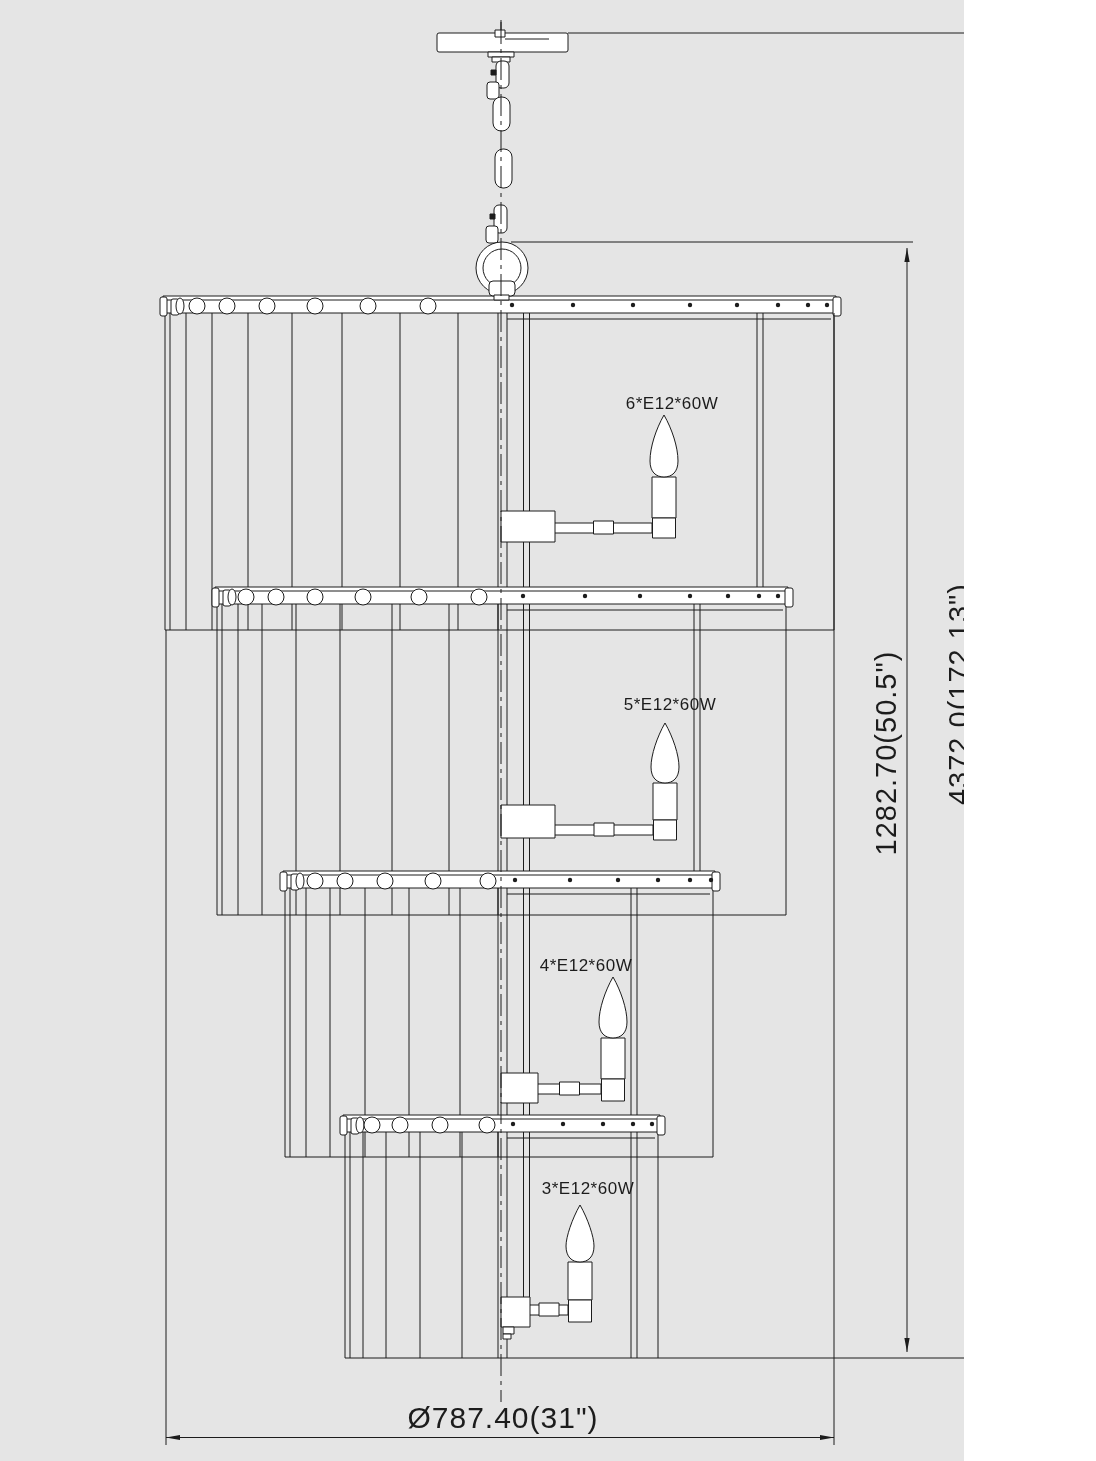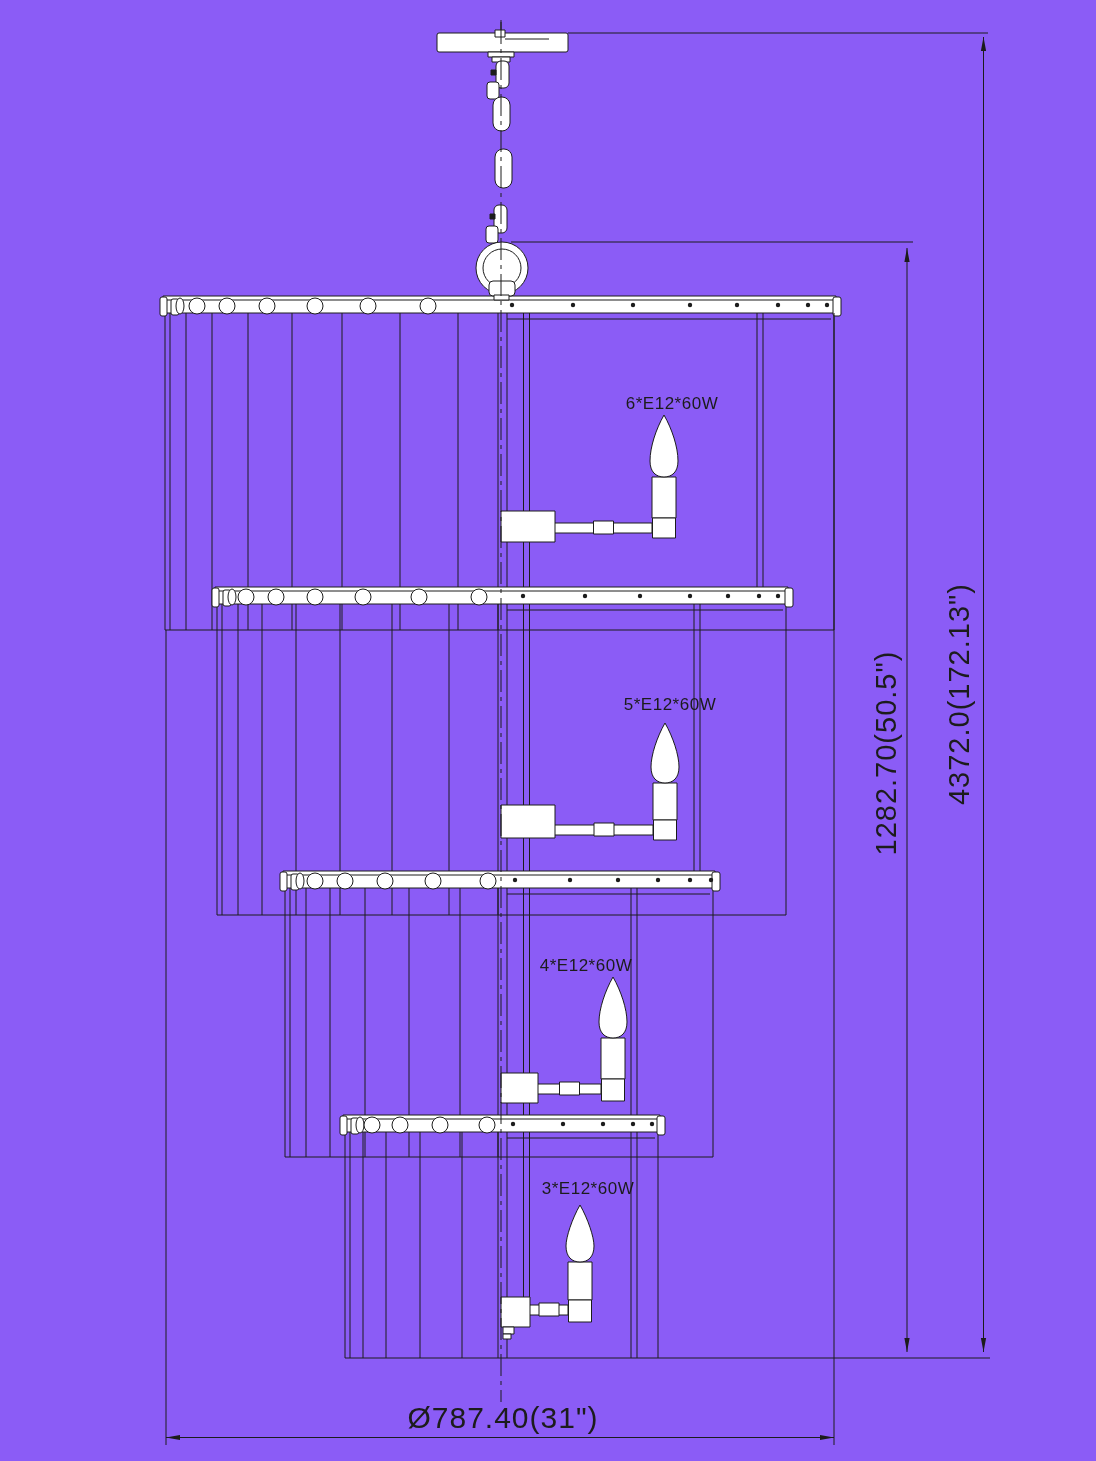--- a/index.html
+++ b/index.html
@@ -1,17 +1,17 @@
 <!DOCTYPE html>
 <html><head>
 <meta charset="utf-8">
 <style>
   html,body{margin:0;padding:0;background:#ffffff;}
   body{width:1096px;height:1461px;font-family:"Liberation Sans",sans-serif;}
-  .page{position:relative;width:1096px;height:1461px;background:#8b5cf6;overflow:hidden;}
+  .page{position:relative;width:964px;height:1461px;background:#e5e5e5;overflow:hidden;}
   svg{display:block;}
   svg line, svg rect, svg circle, svg ellipse, svg path, svg polygon{vector-effect:non-scaling-stroke;}
   text{fill:#1c1c1c;}
   .lamp-label{font-size:17px;letter-spacing:0.5px;}
   .dim-label{font-size:29px;letter-spacing:1px;}
   .dim-label-b{font-size:30px;letter-spacing:1px;}
 </style>
 </head>
 <body>
 

